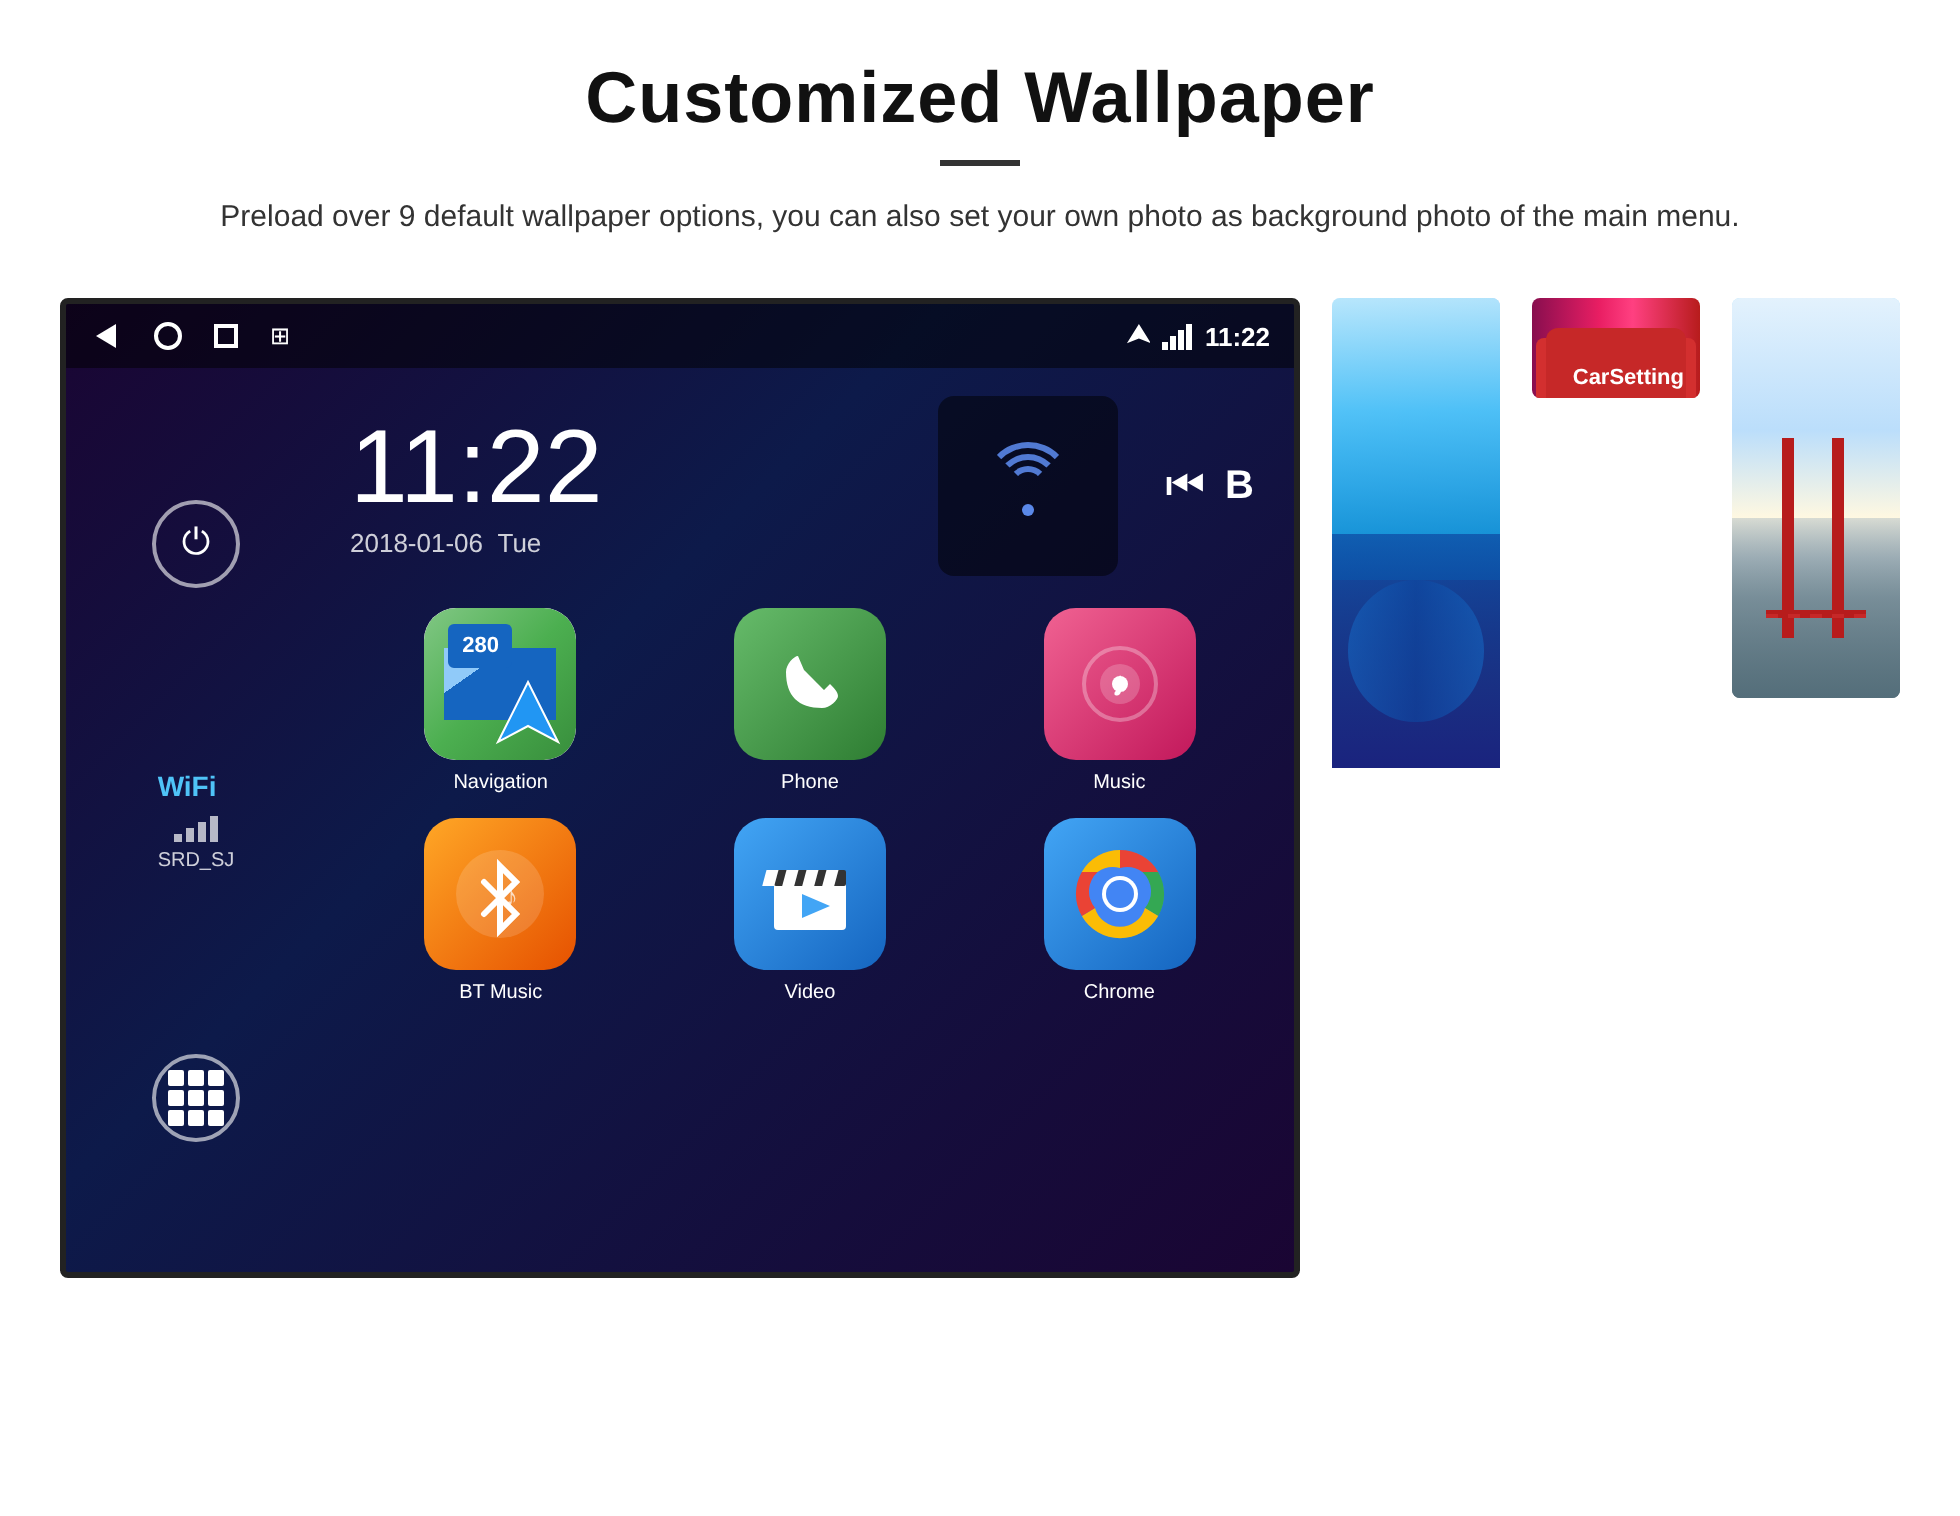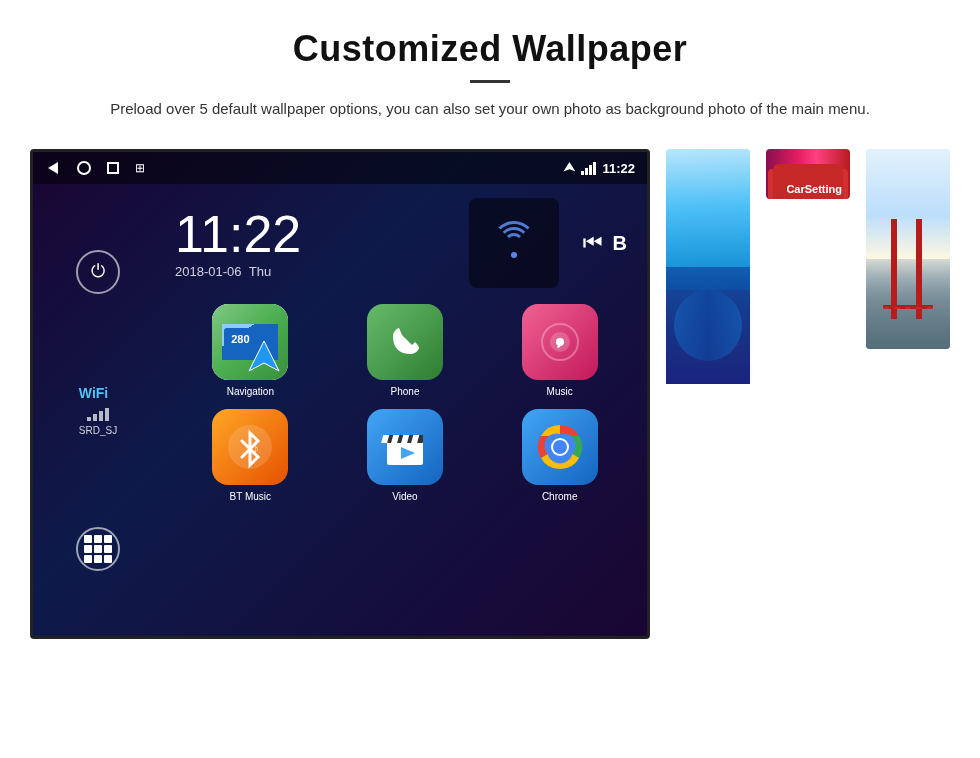--- a/index.html
+++ b/index.html
@@ -327,21 +327,21 @@
       content: '';
       position: absolute;
       top: 20px;
       left: 10px;
       right: 10px;
       bottom: 20px;
       background: linear-gradient(145deg, #90caf9 30%, #1565c0 30%);
     }
     .nav-shield {
       position: absolute;
-      top: 24px;
+      top: 8px;
       left: 12px;
       width: 32px;
       height: 22px;
       background: #1565c0;
       border-radius: 3px;
       display: flex;
       align-items: center;
       justify-content: center;
       color: white;
       font-size: 11px;
@@ -463,21 +463,21 @@
       background: white;
       width: 3px;
     }
   </style>
 </head>
 <body>
 
 <div class="header">
   <h1>Customized Wallpaper</h1>
   <div class="header-divider"></div>
-  <p>Preload over 5 default wallpaper options, you can also set your own photo as background photo of the main menu.</p>
+  <p>Preload over 9 default wallpaper options, you can also set your own photo as background photo of the main menu.</p>
 </div>
 
 <div class="main-content">
 
   <div class="android-screen">
 
     <div class="status-bar">
       <div class="status-left">
         <span class="nav-icon">
           <span class="icon-back"></span>
@@ -526,21 +526,21 @@
         </div>
       </div>
     </div>
 
     <div class="screen-main">
 
       <div class="clock-area">
         <div class="clock-info">
           <div class="clock-time">11:22</div>
           <div class="clock-date">
-            <span>2018-01-06</span>&nbsp;&nbsp;<span>Thu</span>
+            <span>2018-01-06</span>&nbsp;&nbsp;<span>Tue</span>
           </div>
         </div>
         <div class="clock-widget">
           <div class="wifi-radio-icon">
             <div class="wifi-arc wifi-arc-3"></div>
             <div class="wifi-arc wifi-arc-2"></div>
             <div class="wifi-arc wifi-arc-1"></div>
             <div class="wifi-dot"></div>
           </div>
         </div>

